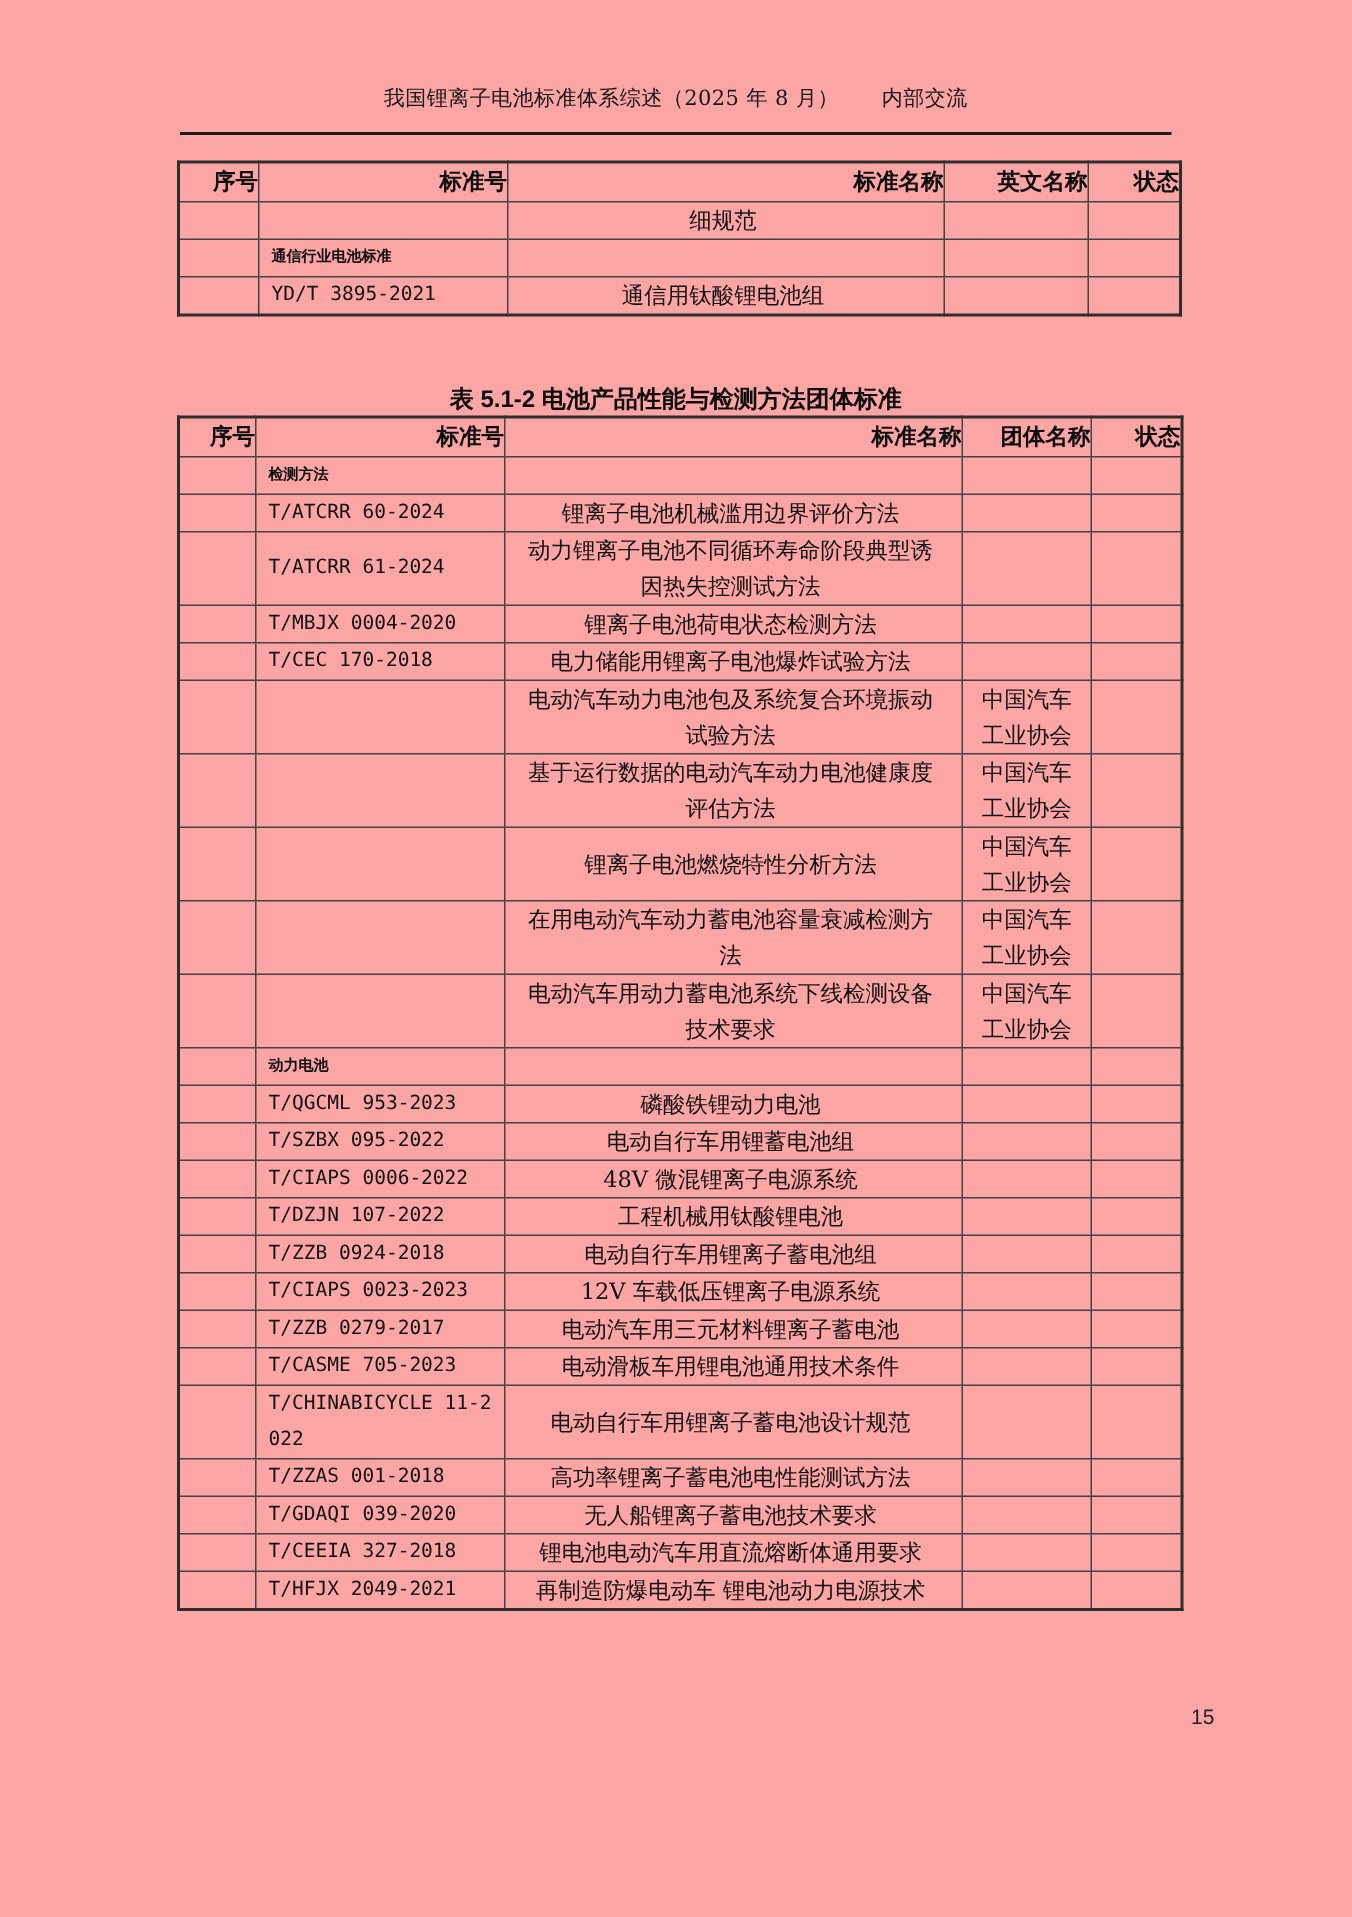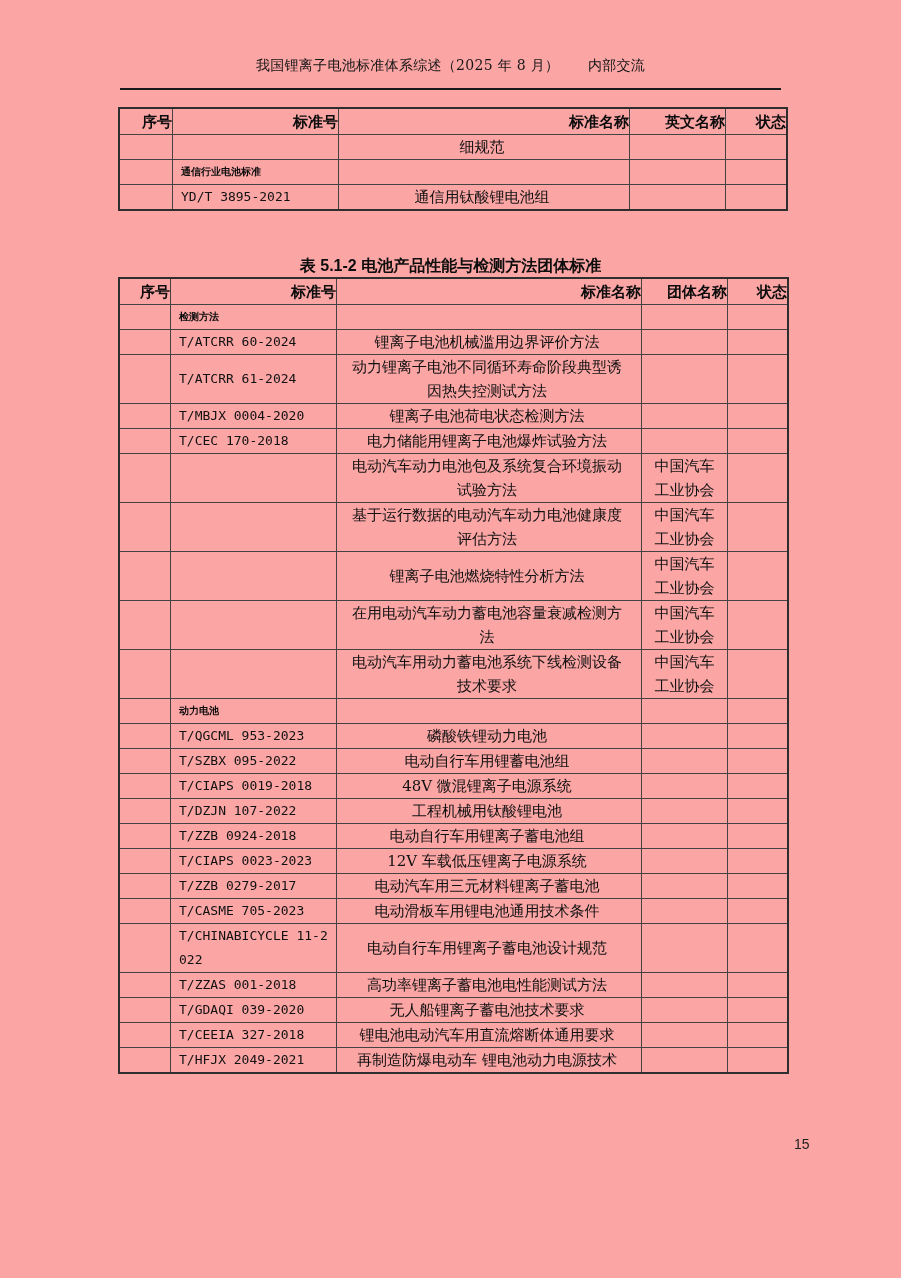--- a/index.html
+++ b/index.html
@@ -250,21 +250,21 @@
         </tr>
         <tr>
           <td class="c0"></td>
           <td class="c1">T/SZBX 095-2022</td>
           <td class="c2">电动自行车用锂蓄电池组</td>
           <td class="c3"></td>
           <td class="c4"></td>
         </tr>
         <tr>
           <td class="c0"></td>
-          <td class="c1">T/CIAPS 0019-2018</td>
+          <td class="c1">T/CIAPS 0006-2022</td>
           <td class="c2">48V 微混锂离子电源系统</td>
           <td class="c3"></td>
           <td class="c4"></td>
         </tr>
         <tr>
           <td class="c0"></td>
           <td class="c1">T/DZJN 107-2022</td>
           <td class="c2">工程机械用钛酸锂电池</td>
           <td class="c3"></td>
           <td class="c4"></td>

